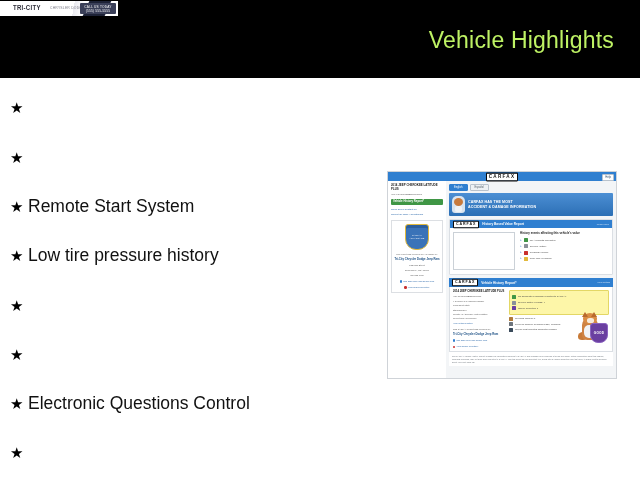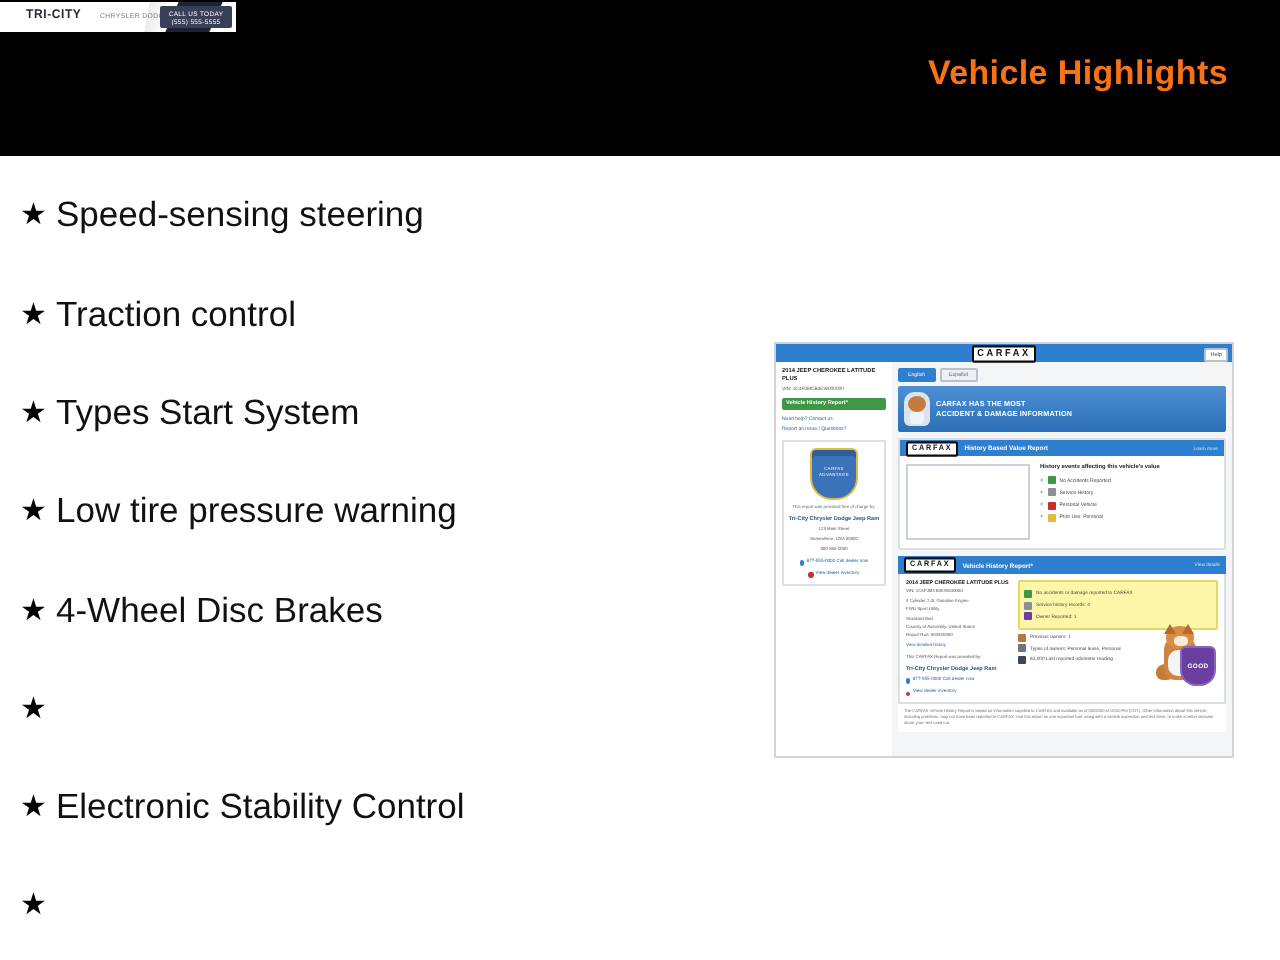--- a/index.html
+++ b/index.html
@@ -35,21 +35,21 @@
     background:#3a3f58;color:#ffffff;border-radius:1px;
     display:flex;flex-direction:column;align-items:center;justify-content:center;
   }
   .dealer-phone span{font-size:3.2px;line-height:4px;letter-spacing:.2px;white-space:nowrap;}
   .dealer-slash{
     position:absolute;left:86px;top:0;width:22px;height:15px;
     background:#1d2236;transform:skewX(-24deg);
   }
   .header-title{
     position:absolute;right:26px;top:27px;
-    color:#f97316;font-size:17px;font-weight:700;letter-spacing:.2px;
+    color:#bef264;font-size:23px;font-weight:400;letter-spacing:.2px;
     white-space:nowrap;
   }
 
   
   .features{position:absolute;left:0;top:78px;width:380px;height:402px;}
   .feature-row{
     position:absolute;left:10px;display:flex;align-items:center;
     height:24px;white-space:nowrap;
   }
   .bullet-star{
@@ -200,44 +200,41 @@
         <span>CALL US TODAY</span>
         <span>(555) 555-5555</span>
       </div>
     </div>
     <div class="header-title">Vehicle Highlights</div>
   </div>
 
   <div class="features">
     <div class="feature-row" style="top:17px">
       <span class="bullet-star">★</span>
-      <span class="feature-label">Speed-sensing steering</span>
     </div>
     <div class="feature-row" style="top:67px">
       <span class="bullet-star">★</span>
-      <span class="feature-label">Traction control</span>
     </div>
     <div class="feature-row" style="top:116px">
       <span class="bullet-star">★</span>
-      <span class="feature-label">Types Start System</span>
+      <span class="feature-label">Remote Start System</span>
     </div>
     <div class="feature-row" style="top:165px">
       <span class="bullet-star">★</span>
-      <span class="feature-label">Low tire pressure warning</span>
+      <span class="feature-label">Low tire pressure history</span>
     </div>
     <div class="feature-row" style="top:215px">
       <span class="bullet-star">★</span>
-      <span class="feature-label">4-Wheel Disc Brakes</span>
     </div>
     <div class="feature-row" style="top:264px">
       <span class="bullet-star">★</span>
     </div>
     <div class="feature-row" style="top:313px">
       <span class="bullet-star">★</span>
-      <span class="feature-label">Electronic Stability Control</span>
+      <span class="feature-label">Electronic Questions Control</span>
     </div>
     <div class="feature-row" style="top:362px">
       <span class="bullet-star">★</span>
     </div>
   </div>
 
   <div class="carfax-shot">
 
     <div class="cf-topbar">
       <span class="cf-logo">CARFAX</span>

